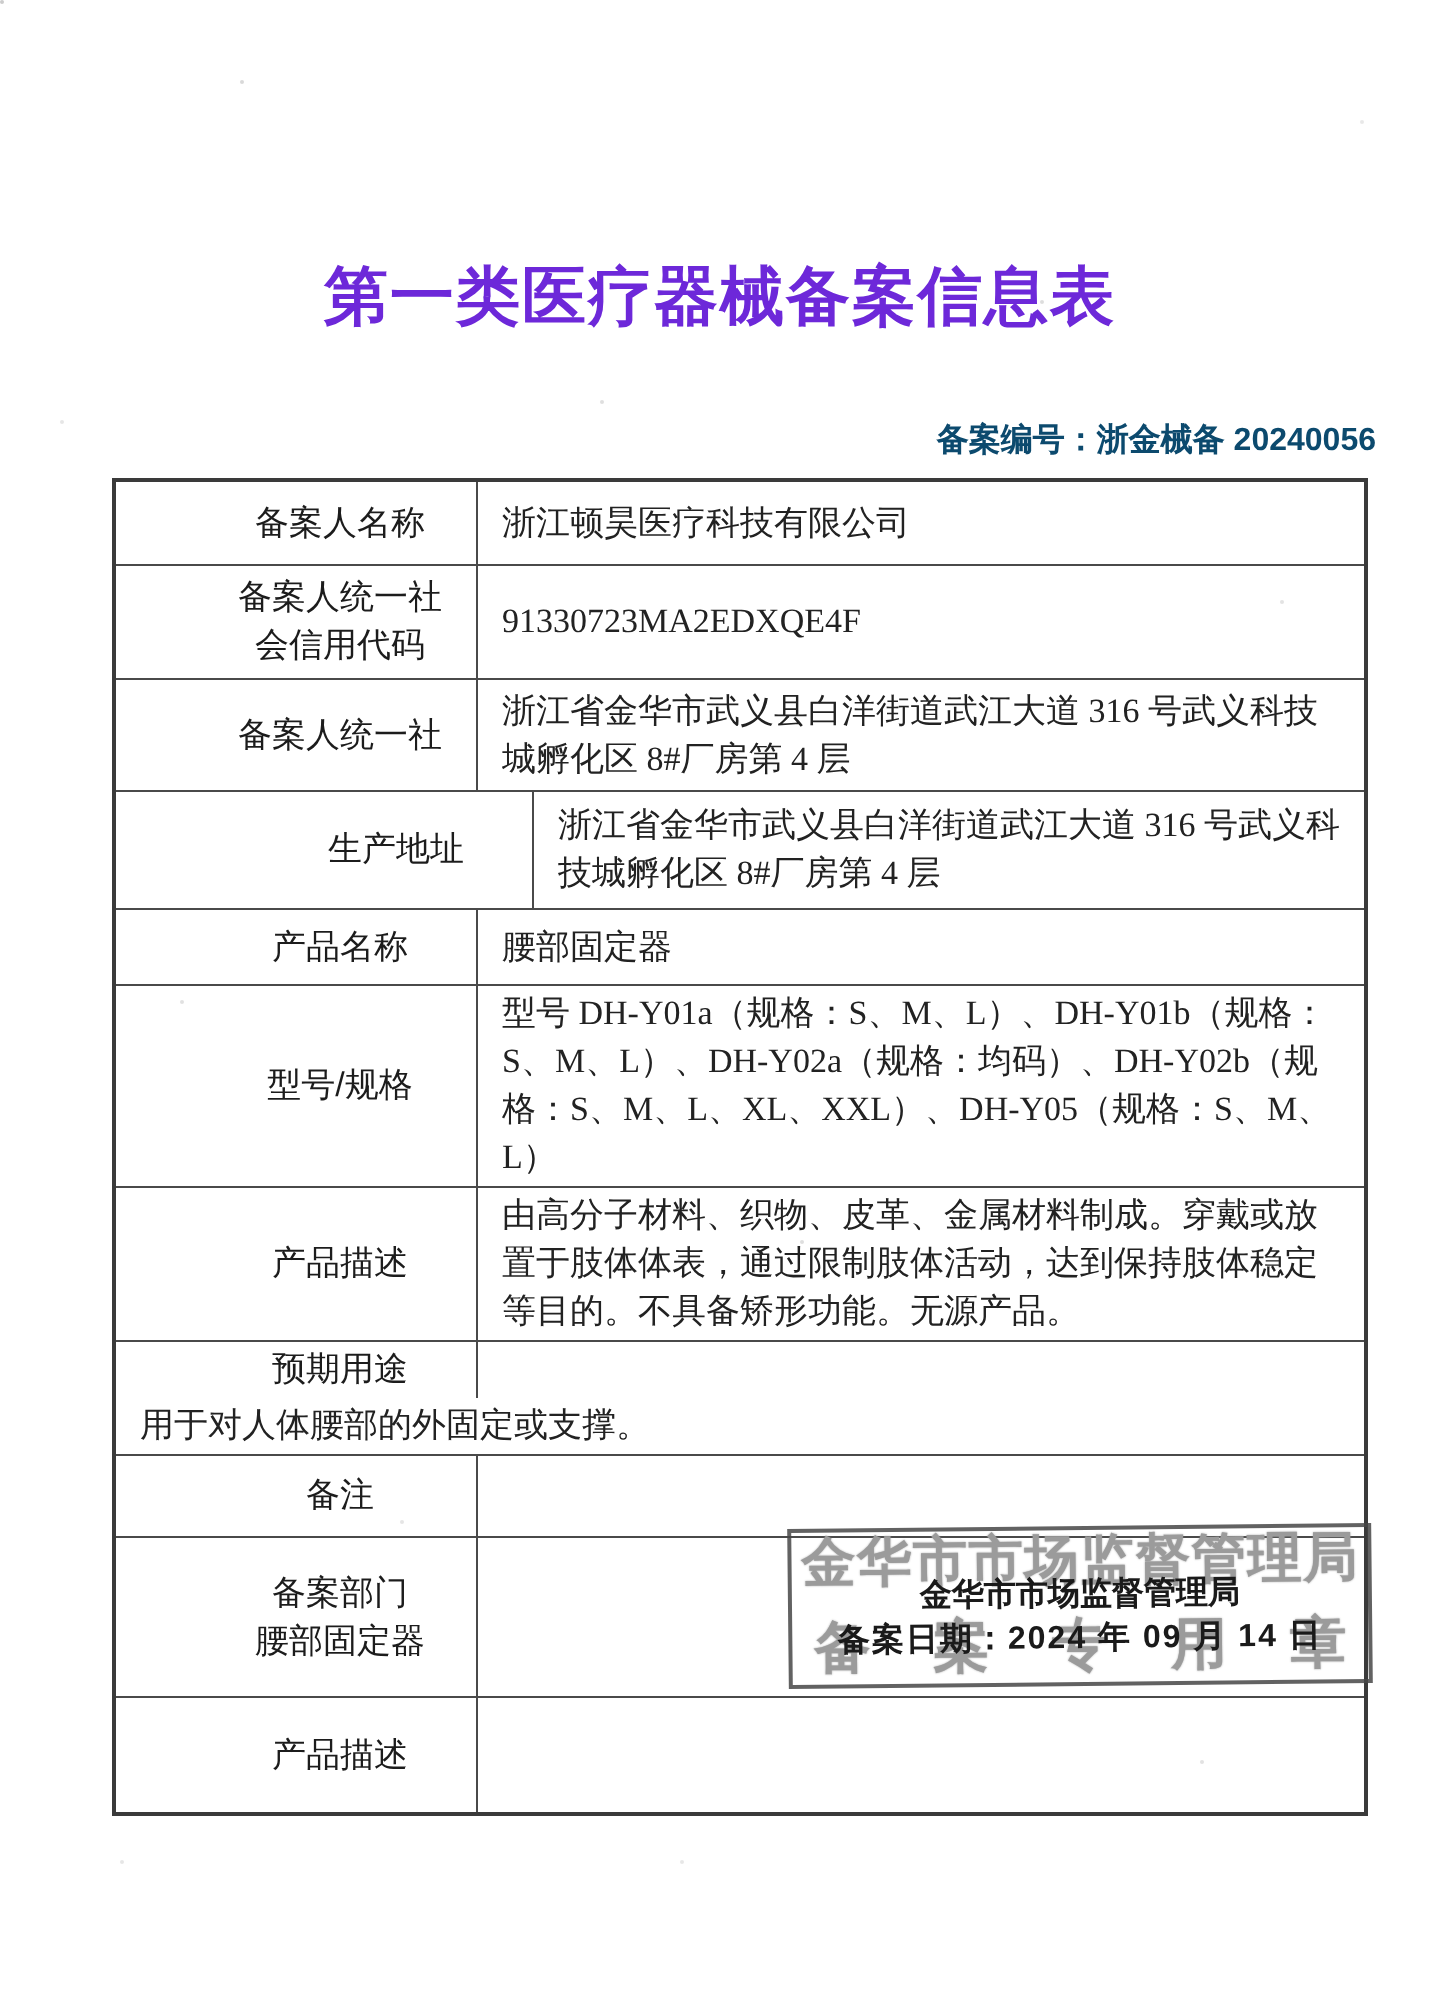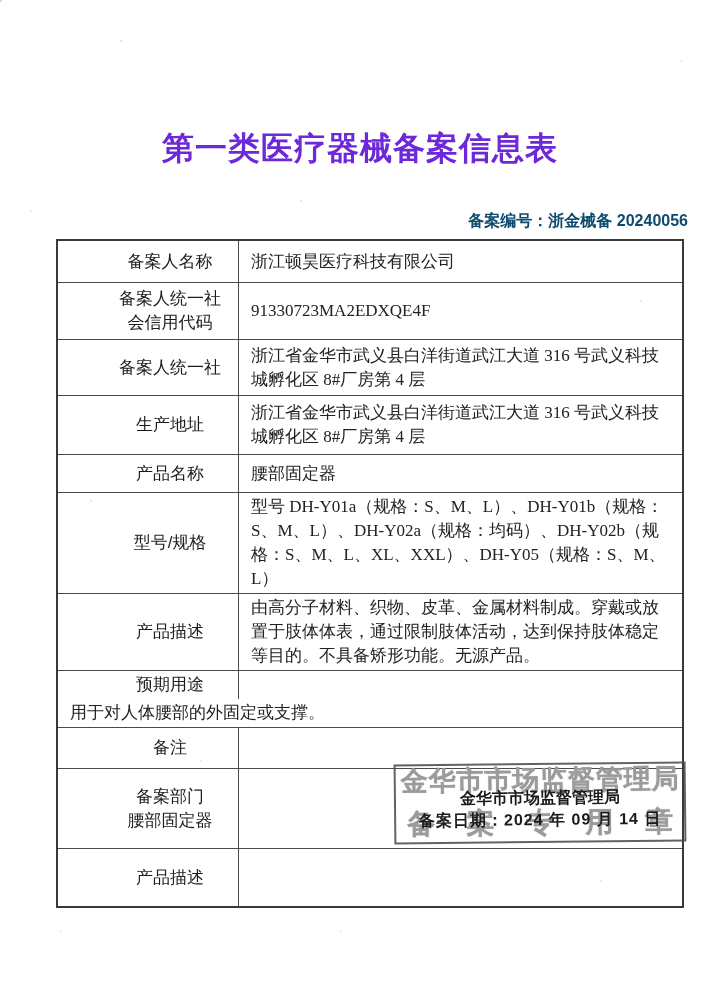--- a/index.html
+++ b/index.html
@@ -65,21 +65,21 @@
     flex:1;
     display:flex;align-items:center;
     padding:2px 12px;
     font-size:17px;
     line-height:24px;
     color:#222;
     box-sizing:border-box;
     position:relative;
   }
   .r1{min-height:41px;} .r2{min-height:56px;} .r3{min-height:55px;}
-  .r4{min-height:58px;} .r5{min-height:37px;} .r6{min-height:71px;}
+  .r4{min-height:58px;padding-left:28px;} .r5{min-height:37px;} .r6{min-height:71px;}
   .r7{min-height:72px;} .r8{min-height:50px;flex-direction:column;} .r9{min-height:40px;}
   .r10{min-height:79px;} .r11{min-height:57px;}
 
   
   .stamp{
     position:absolute;
     left:155px;top:-6px;
     width:292px;height:80px;
     border:2px solid rgba(70,70,70,.85);
     box-sizing:border-box;

